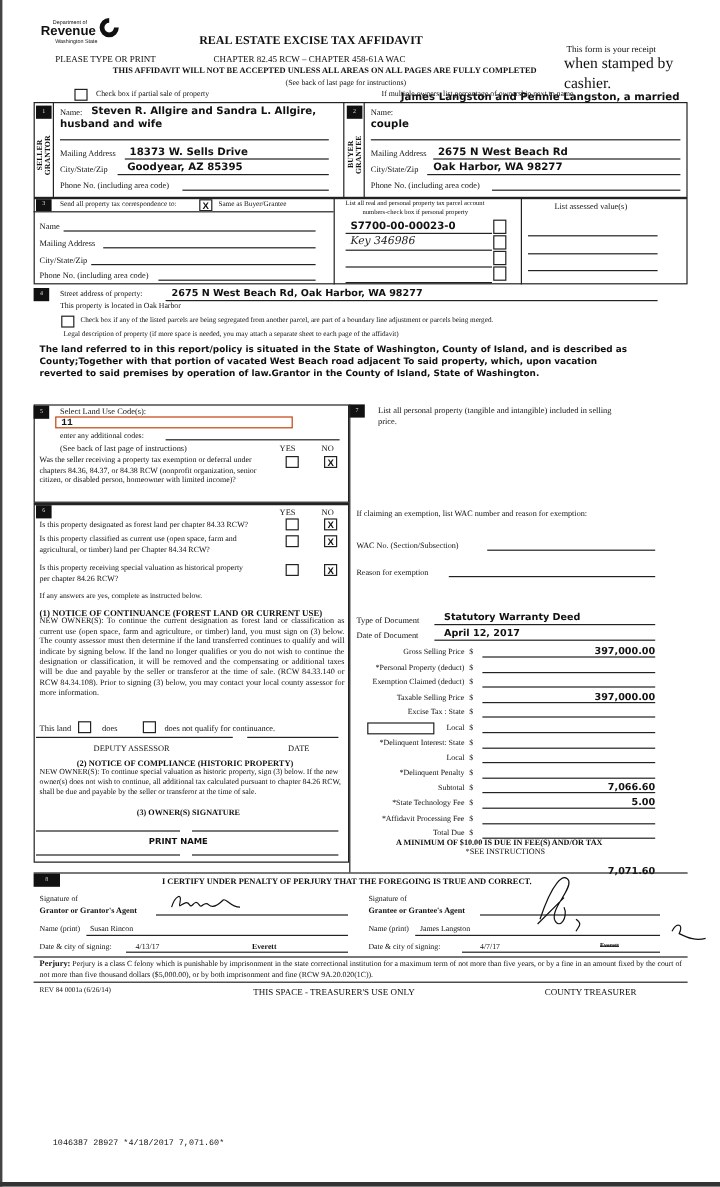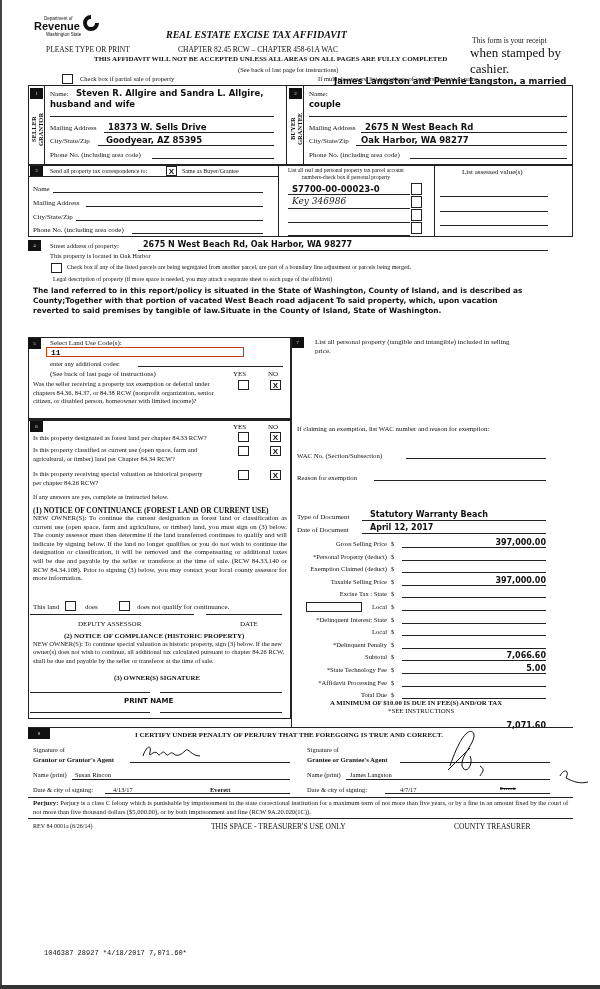--- a/index.html
+++ b/index.html
@@ -29,21 +29,21 @@
   <div class="abs" style="left:48px;top:0;width:18px;height:18px;">
     <svg width="18" height="18" viewBox="0 0 18 18">
         <path d="M9 1 A8 8 0 1 0 17 9 L13 9 A4 4 0 1 1 9 5 Z" fill="#111"></path>
         <path d="M10 3 A6 6 0 0 1 15 8" stroke="#fff" stroke-width="1.3" fill="none"></path>
       </svg>
   </div>
   <div class="abs" style="left:10px;top:2px;font-size:4.5px;font-family:'Liberation Sans',sans-serif;">Department of</div>
   <div class="abs" style="left:0;top:6px;font-size:11px;font-weight:bold;font-family:'Liberation Sans',sans-serif;">Revenue</div>
   <div class="abs" style="left:12px;top:18px;font-size:4.5px;font-family:'Liberation Sans',sans-serif;">Washington State</div>
 </div>
-<div class="abs" style="left:166px;top:29px;font-size:10px;font-weight:bold;font-style:italic;">REAL ESTATE EXCISE TAX AFFIDAVIT</div>
+<div class="abs" style="left:166px;top:29px;font-size:10px;font-weight:bold;">REAL ESTATE EXCISE TAX AFFIDAVIT</div>
 <div class="abs" style="left:472px;top:36px;font-size:7.5px;">This form is your receipt</div>
 <div class="abs" style="left:34px;top:45px;font-size:7.5px;padding-left:12px;">PLEASE TYPE OR PRINT</div>
 <div class="abs" style="left:178px;top:45px;font-size:7.5px;">CHAPTER 82.45 RCW – CHAPTER 458-61A WAC</div>
 <div class="abs" style="left:470px;top:45px;font-size:13px;">when stamped by cashier.</div>
 <div class="abs" style="left:94px;top:55px;font-size:7px;font-weight:bold;">THIS AFFIDAVIT WILL NOT BE ACCEPTED UNLESS ALL AREAS ON ALL PAGES ARE FULLY COMPLETED</div>
 <div class="abs" style="left:238px;top:66px;font-size:6.5px;">(See back of last page for instructions)</div>
 <div class="chk" style="left:62px;top:74px;"></div>
 <div class="lbl" style="left:80px;top:75px;font-size:6.5px;">Check box if partial sale of property</div>
 <div class="lbl" style="left:318px;top:75px;font-size:6.5px;">If multiple owners, list percentage of ownership next to name.</div>
 
@@ -124,21 +124,21 @@
 <div class="lbl" style="left:50px;top:242px;font-size:6.5px;">Street address of property:</div>
 <div class="val" style="left:143px;top:240px;font-size:8px;">2675 N West Beach Rd, Oak Harbor, WA 98277</div>
 <div class="ul" style="left:138px;top:250px;width:410px;"></div>
 <div class="lbl" style="left:50px;top:252px;font-size:6.5px;">This property is located in Oak Harbor</div>
 <div class="chk" style="left:51px;top:263px;"></div>
 <div class="lbl" style="left:67px;top:264px;font-size:6px;">Check box if any of the listed parcels are being segregated from another parcel, are part of a boundary line adjustment or parcels being merged.</div>
 <div class="lbl" style="left:53px;top:276px;font-size:6px;">Legal description of property (if more space is needed, you may attach a separate sheet to each page of the affidavit)</div>
 <div class="abs sans-b" style="left:33px;top:286px;font-size:7.4px;line-height:10.2px;">
   <div>The land referred to in this report/policy is situated in the State of Washington, County of Island, and is described as</div>
   <div>County;Together with that portion of vacated West Beach road adjacent To said property, which, upon vacation</div>
-  <div>reverted to said premises by tangible of law.Situate in the County of Island, State of Washington.</div>
+  <div>reverted to said premises by operation of law.Grantor in the County of Island, State of Washington.</div>
 </div>
 
 <div class="box" style="left:28px;top:337px;width:263px;height:82px;"></div>
 <div class="badge" style="left:28px;top:338px;">5</div>
 <div class="lbl" style="left:50px;top:339px;">Select Land Use Code(s):</div>
 <div class="abs" style="left:46px;top:347px;width:198px;height:10px;border:1px solid #c2410c;">
   <span class="mono" style="position:absolute;left:4px;top:0;font-weight:bold;font-size:8px;line-height:9px;">11</span>
 </div>
 <div class="lbl" style="left:50px;top:360px;font-size:6.5px;">enter any additional codes:</div>
 <div class="ul" style="left:138px;top:366px;width:145px;"></div>
@@ -194,21 +194,21 @@
 <div class="ul" style="left:30px;top:712px;width:120px;"></div>
 <div class="ul" style="left:160px;top:712px;width:122px;"></div>
 
 <div class="lbl" style="left:297px;top:425px;font-size:6.8px;">If claiming an exemption, list WAC number and reason for exemption:</div>
 <div class="lbl" style="left:297px;top:452px;font-size:6.8px;">WAC No. (Section/Subsection)</div>
 <div class="ul" style="left:406px;top:458px;width:140px;"></div>
 <div class="lbl" style="left:297px;top:474px;font-size:6.8px;">Reason for exemption</div>
 <div class="ul" style="left:374px;top:480px;width:172px;"></div>
 
 <div class="lbl" style="left:297px;top:513px;">Type of Document</div>
-<div class="val" style="left:370px;top:510px;font-size:8px;">Statutory Warranty Beach</div>
+<div class="val" style="left:370px;top:510px;font-size:8px;">Statutory Warranty Deed</div>
 <div class="ul" style="left:362px;top:520px;width:184px;"></div>
 <div class="lbl" style="left:297px;top:526px;">Date of Document</div>
 <div class="val" style="left:370px;top:523px;font-size:8px;">April 12, 2017</div>
 <div class="ul" style="left:362px;top:533px;width:184px;"></div>
 
 <div id="fin-rows">
     <div class="lbl rt" style="right: 213px; top: 540px; font-size: 6.6px;">Gross Selling Price</div>
     <div class="lbl" style="left: 391px; top: 540px; font-size: 6.6px;">$</div>
     <div class="ul" style="left: 402px; top: 547px; width: 144px;"></div>
     <div class="val rt" style="right: 54px; top: 538px; font-size: 8px;">397,000.00</div>

